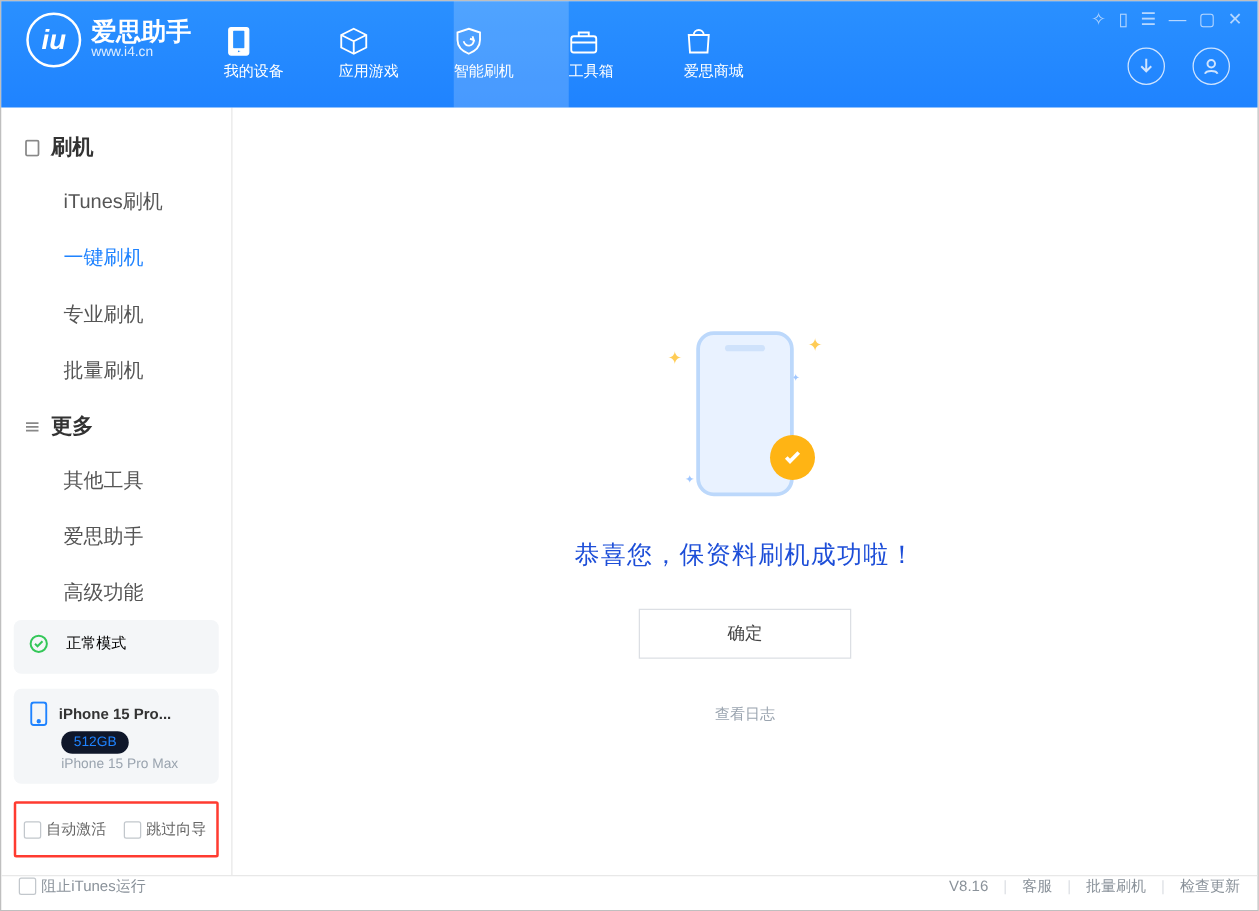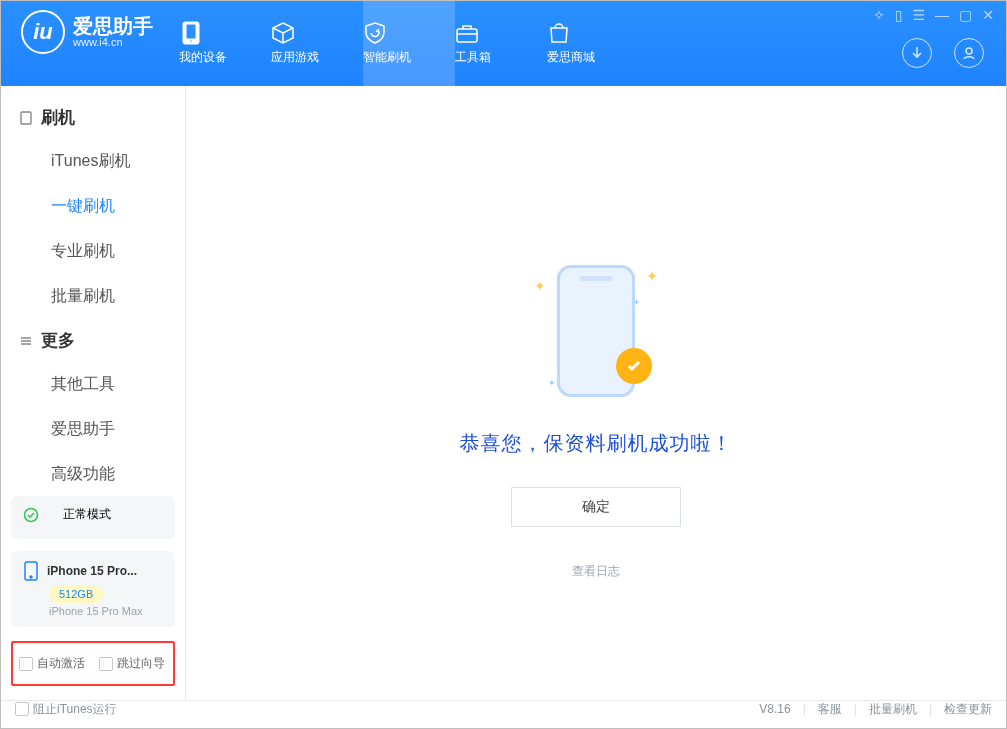--- a/index.html
+++ b/index.html
@@ -21,25 +21,25 @@
   .circ-btn{width:30px;height:30px;border:1.6px solid #cfe4ff;border-radius:50%;display:flex;align-items:center;justify-content:center;cursor:pointer}
   .circ-btn svg{stroke:#cfe4ff;fill:none}
   .body{display:flex;height:614px}
   .sidebar{width:185px;border-right:1px solid #e8e8e8;display:flex;flex-direction:column}
   .side-scroll{flex:1;overflow:auto;padding-top:10px}
   .group-hdr{display:flex;align-items:center;padding:10px 18px;font-size:17px;font-weight:600;color:#333;gap:8px}
   .group-hdr svg{stroke:#888}
   .side-item{padding:12px 16px 12px 50px;font-size:16px;color:#555;cursor:pointer}
   .side-item.active{color:#1f83ff}
   .device-box{margin:6px 10px;background:#f4f6f8;border-radius:6px;padding:10px 12px;font-size:12px}
-  .mode-row{display:flex;align-items:center;gap:24px;margin-bottom:6px}
+  .mode-row{display:flex;align-items:center;gap:14px;margin-bottom:6px}
   .mode-row svg{stroke:#34c759}
   .dev-row{display:flex;align-items:center;gap:8px}
   .dev-name{font-weight:600;color:#333}
-  .badge{display:inline-block;background:#fef9c3;color:#1f83ff;border-radius:10px;padding:0 10px;font-size:11px;margin:4px 0 2px 26px;line-height:18px}
+  .badge{display:inline-block;background:#0f172a;color:#1f83ff;border-radius:10px;padding:0 10px;font-size:11px;margin:4px 0 2px 26px;line-height:18px}
   .dev-sub{color:#9aa4af;font-size:11px;margin-left:26px}
   .opts{margin:8px 10px 14px;border:2px solid #ff3b30;border-radius:2px;padding:12px 6px;display:flex;gap:14px;align-items:center;font-size:12px;color:#666}
   .chk{width:14px;height:14px;border:1px solid #c2c7cc;border-radius:2px;display:inline-block;margin-right:4px;vertical-align:-2px}
   .content{flex:1;display:flex;flex-direction:column;align-items:center;padding-top:170px}
   .phone-illus{position:relative;width:140px;height:150px;display:flex;align-items:center;justify-content:center}
   .phone{width:78px;height:132px;border:3px solid #bcd8fb;border-radius:14px;background:#e9f2ff;position:relative}
   .phone::before{content:"";position:absolute;top:8px;left:50%;transform:translateX(-50%);width:32px;height:5px;background:#cfe2fb;border-radius:3px}
   .check-badge{position:absolute;right:14px;bottom:22px;width:36px;height:36px;background:#ffb414;border-radius:50%;display:flex;align-items:center;justify-content:center}
   .check-badge svg{stroke:#fff;stroke-width:3;fill:none}
   .spark{position:absolute;color:#ffcc55;font-size:14px}

